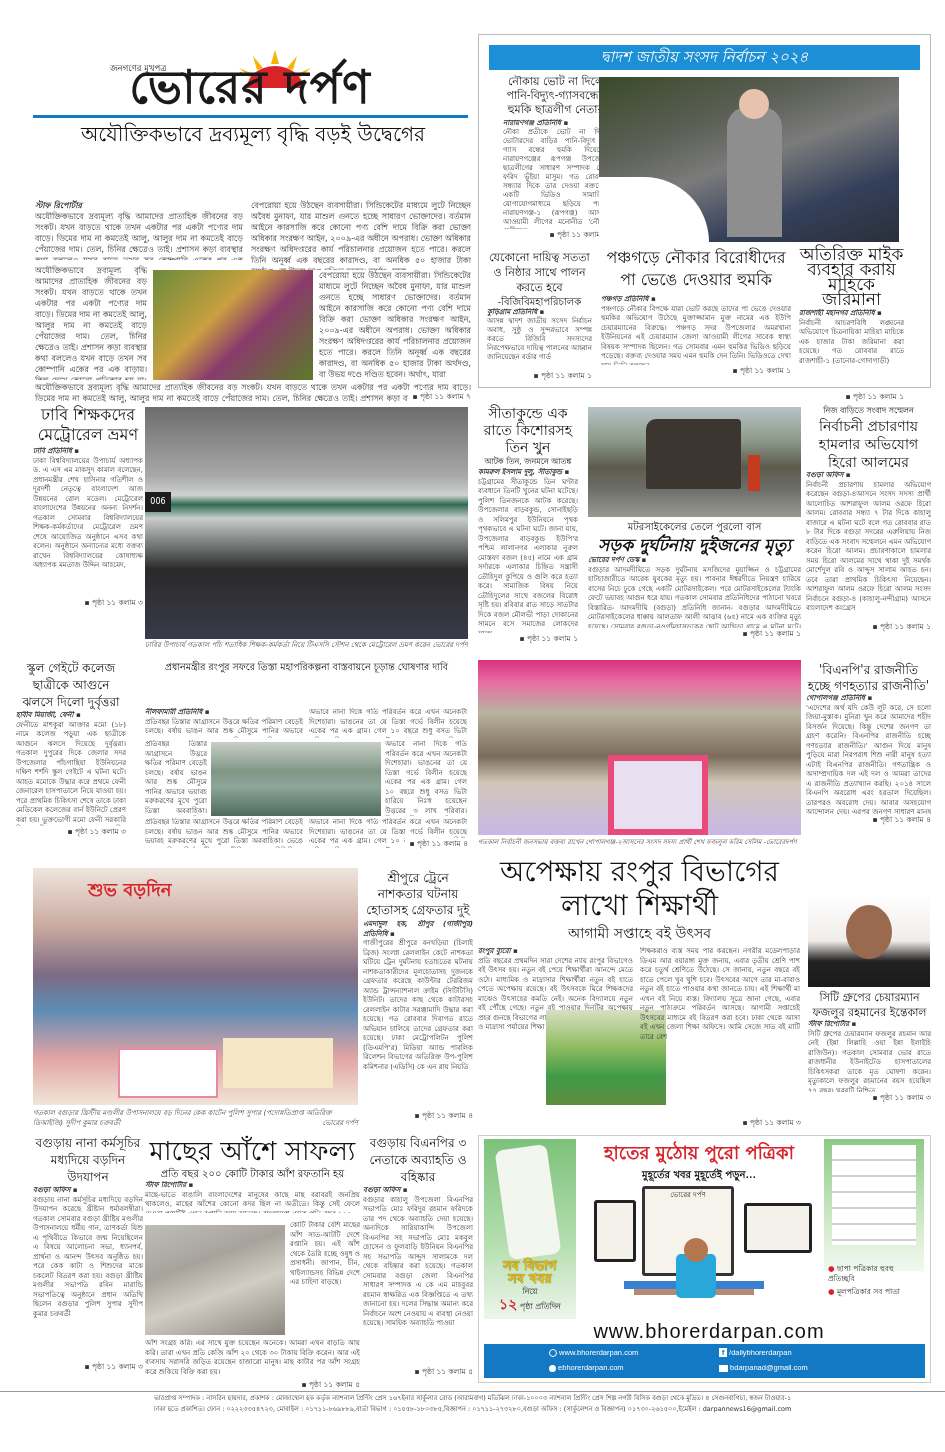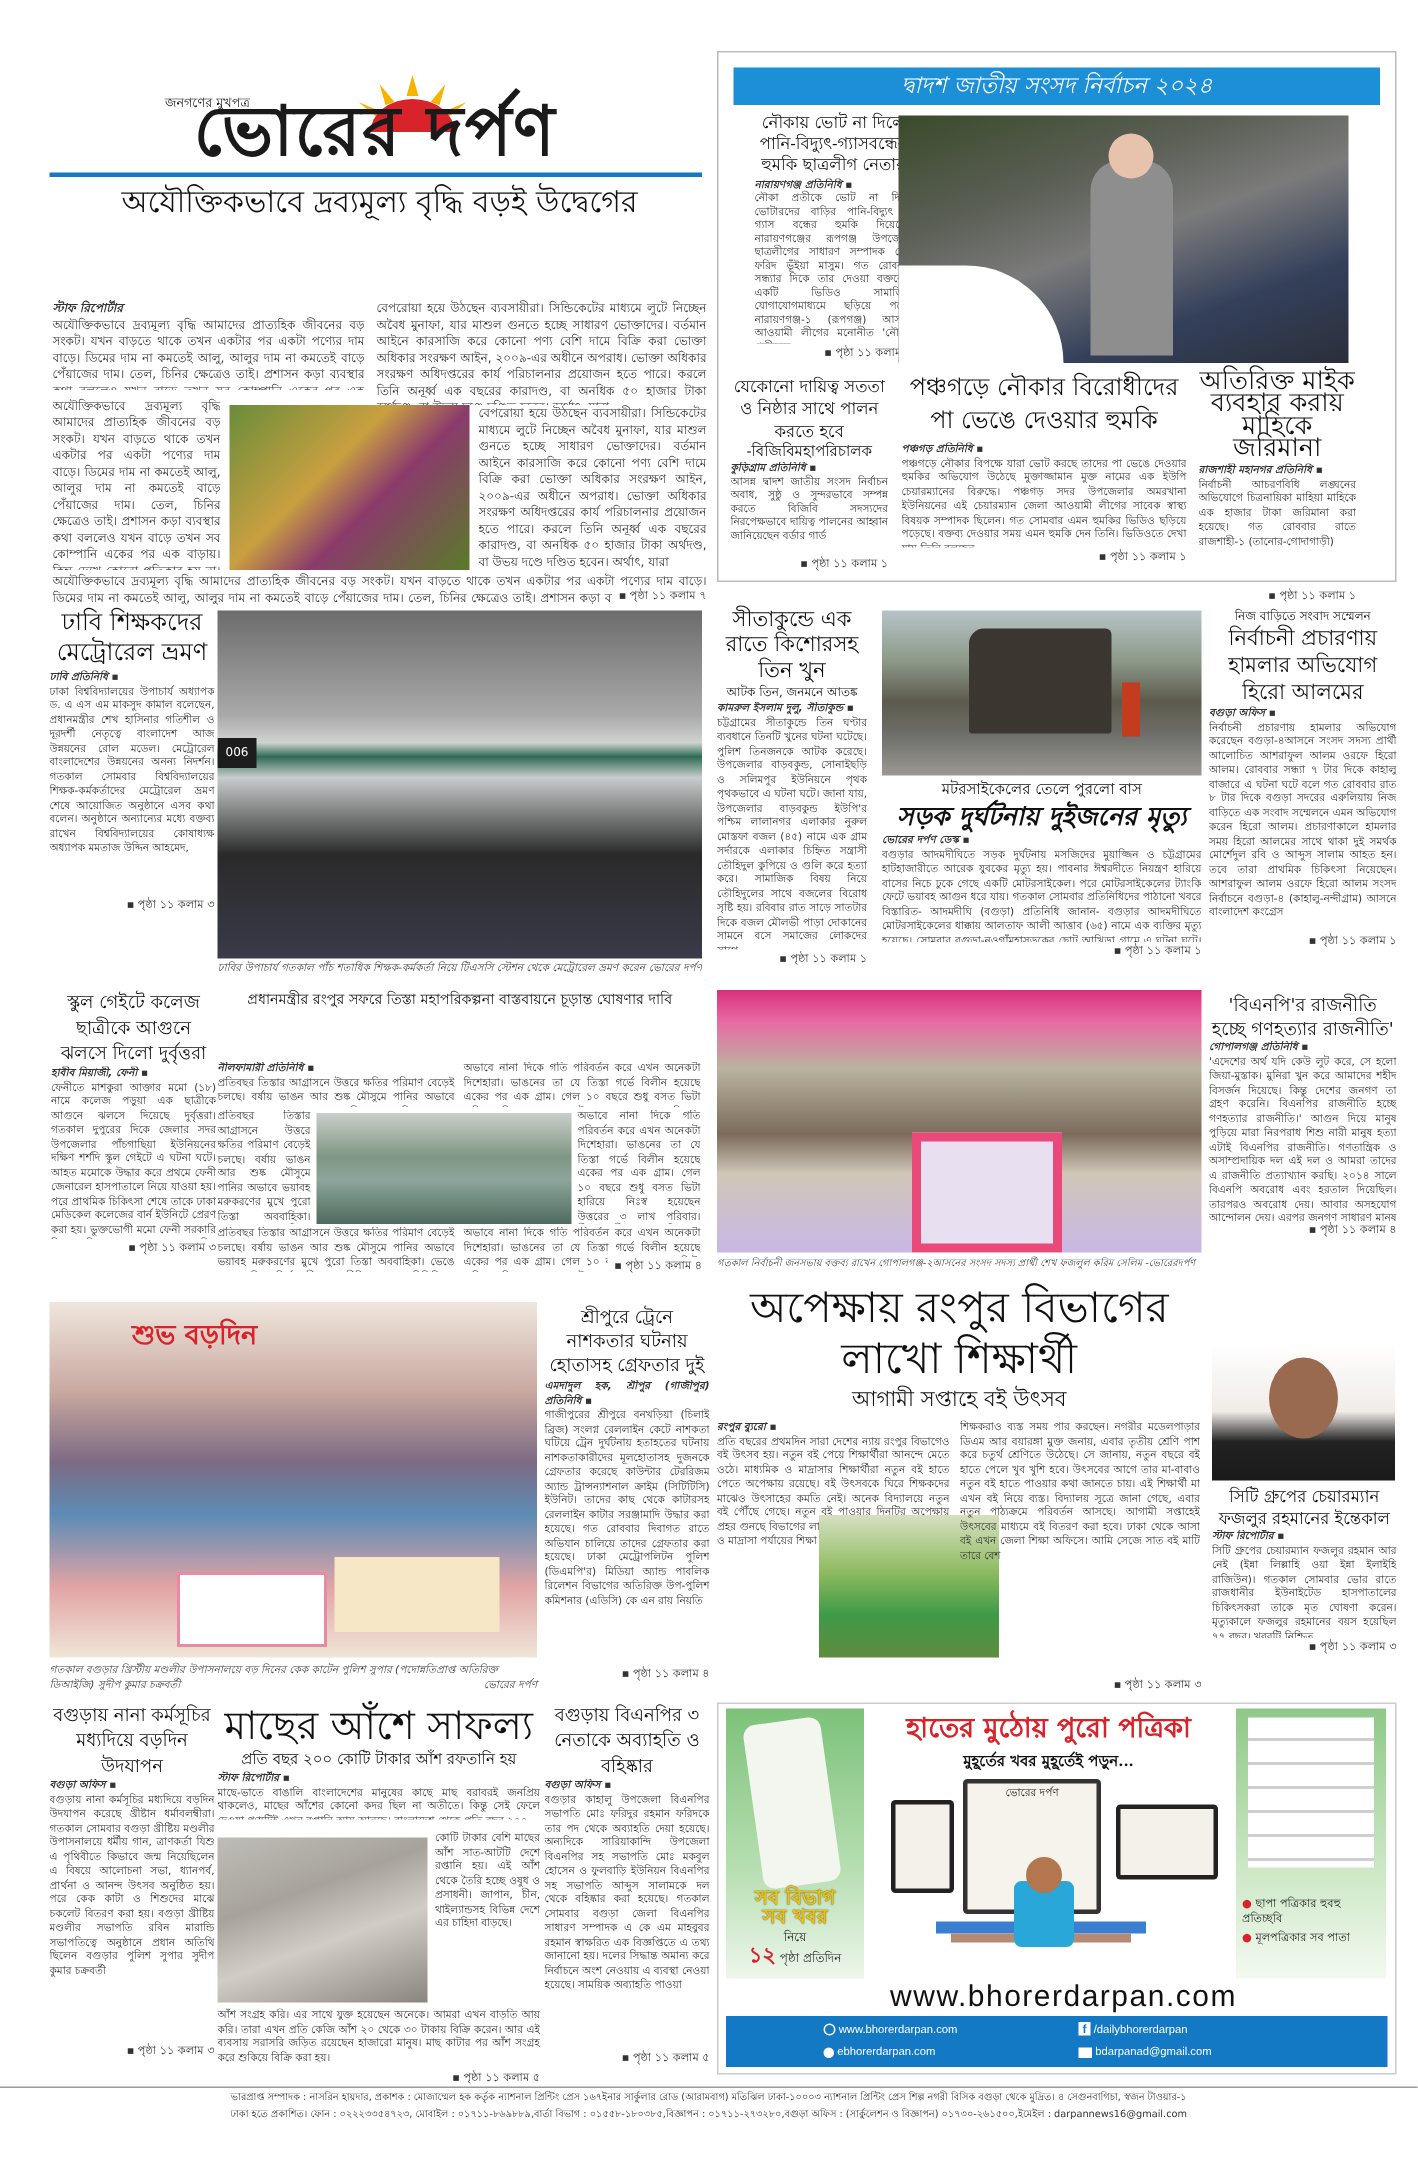--- a/index.html
+++ b/index.html
@@ -137,21 +137,21 @@
 <div class="abs" style="left:806px;top:405px;width:125px;height:240px">
   <div class="hl" style="font-size:8px;line-height:12px">নিজ বাড়িতে সংবাদ সম্মেলন</div>
   <div class="hl" style="font-size:14px;line-height:18px">নির্বাচনী প্রচারণায় হামলার অভিযোগ হিরো আলমের</div>
   <div class="body-text" style="height:150px;font-size:7px;line-height:9.5px">
     <span class="by">বগুড়া অফিস ▪</span>
     <span>নির্বাচনী প্রচারণায় হামলার অভিযোগ করেছেন বগুড়া-৪আসনে সংসদ সদস্য প্রার্থী আলোচিত আশরাফুল আলম ওরফে হিরো আলম। রোববার সন্ধ্যা ৭ টার দিকে কাহালু বাজারে এ ঘটনা ঘটে বলে গত রোববার রাত ৮ টার দিকে বগুড়া সদরের এরুলিয়ায় নিজ বাড়িতে এক সংবাদ সম্মেলনে এমন অভিযোগ করেন হিরো আলম। প্রচারণাকালে হামলার সময় হিরো আলমের সাথে থাকা দুই সমর্থক মোর্শেদুল রবি ও আব্দুস সালাম আহত হন। তবে তারা প্রাথমিক চিকিৎসা নিয়েছেন। আশরাফুল আলম ওরফে হিরো আলম সংসদ নির্বাচনে বগুড়া-৪ (কাহালু-নন্দীগ্রাম) আসনে বাংলাদেশ কংগ্রেস</span>
   </div>
   <span class="more">▪ পৃষ্ঠা ১১ কলাম ১</span>
 </div>
 
-<div class="abs" style="left:34px;top:660px;width:110px;height:185px">
+<div class="abs" style="left:16px;top:660px;width:110px;height:185px">
   <div class="hl" style="font-size:12px;line-height:17px">স্কুল গেইটে কলেজ ছাত্রীকে আগুনে ঝলসে দিলো দুর্বৃত্তরা</div>
   <div class="body-text" style="height:115px;font-size:7px;line-height:9.5px">
     <span class="by">হাবীব মিয়াজী, ফেনী ▪</span>
     <span>ফেনীতে মাশকুরা আক্তার মমো (১৮) নামে কলেজ পড়ুয়া এক ছাত্রীকে আগুনে ঝলসে দিয়েছে দুর্বৃত্তরা। গতকাল দুপুরের দিকে জেলার সদর উপজেলার পাঁচগাছিয়া ইউনিয়নের দক্ষিণ শর্শদি স্কুল গেইটে এ ঘটনা ঘটে। আহত মমোকে উদ্ধার করে প্রথমে ফেনী জেনারেল হাসপাতালে নিয়ে যাওয়া হয়। পরে প্রাথমিক চিকিৎসা শেষে তাকে ঢাকা মেডিকেল কলেজের বার্ন ইউনিটে প্রেরণ করা হয়। ভুক্তভোগী মমো ফেনী সরকারি জিয়া মহিলা কলেজের দ্বাদশ শ্রেণির শিক্ষার্থী। খবর পেয়ে তিনি হাসপাতালে ছুটে এসে ছাত্রীর খোঁজ নেন</span>
   </div>
   <span class="more">▪ পৃষ্ঠা ১১ কলাম ৩</span>
 </div>
 <div class="abs" style="left:145px;top:660px;width:323px;height:190px">
   <div class="hl" style="font-size:9.5px;line-height:14px;white-space:nowrap">প্রধানমন্ত্রীর রংপুর সফরে তিস্তা মহাপরিকল্পনা বাস্তবায়নে চূড়ান্ত ঘোষণার দাবি</div>
   <div class="body-text abs" style="left:0;top:48px;width:158px;height:30px;font-size:7px;line-height:9.5px">
@@ -287,21 +287,21 @@
         <div style="width:100%;height:100%;background:#f6f2ec;font-size:7px;text-align:center;color:#222">ভোরের দর্পণ</div>
       </div>
     <div style="position:absolute;left:150px;top:17px;width:68px;height:50px;background:#222;border-radius:3px;padding:3px">
         <div style="width:100%;height:100%;background:#f4f0ea"></div>
       </div>
     <div style="position:absolute;left:30px;top:95px;width:140px;height:8px;background:#3a7fd0"></div>
     <div style="position:absolute;left:40px;top:103px;width:120px;height:6px;background:#b58a74"></div>
     <div style="position:absolute;left:82px;top:68px;width:40px;height:44px;background:#2aa7d9;border-radius:5px"></div>
     <div style="position:absolute;left:90px;top:52px;width:24px;height:24px;background:#b3764f;border-radius:50%"></div>
   </div>
-  <div class="abs" style="left:345px;top:3px;width:100px;height:180px;background:linear-gradient(180deg,#8ec987 0%,#cde8c6 60%,#f3f9f1 100%)">
+  <div class="abs" style="left:345px;top:3px;width:100px;height:132px;background:linear-gradient(180deg,#8ec987 0%,#cde8c6 60%,#f3f9f1 100%)">
     <div style="position:absolute;left:8px;top:6px;width:84px;height:100px;background:repeating-linear-gradient(180deg,#fff 0 14px,#cfcfcf 14px 16px)"></div>
     <div style="position:absolute;left:4px;top:125px;width:94px;font-size:7.5px;line-height:10px;color:#222">
       <div><span style="color:#d8232a">●</span> <span>ছাপা পত্রিকার হুবহু প্রতিচ্ছবি</span></div>
       <div style="margin-top:3px"><span style="color:#d8232a">●</span> <span>মূলপত্রিকার সব পাতা</span></div>
     </div>
   </div>
   <div class="abs" style="left:60px;top:184px;width:340px;text-align:center;font-family:'Liberation Sans',sans-serif;font-size:20px;color:#111;letter-spacing:1px">www.bhorerdarpan.com</div>
   <div class="abs" style="left:5px;top:208px;width:441px;height:34px;background:#1479c4;color:#fff;font-family:'Liberation Sans',sans-serif;font-size:7.5px">
     <div style="position:absolute;left:65px;top:4px"><span style="display:inline-block;width:8px;height:8px;border:1px solid #fff;border-radius:50%;vertical-align:middle"></span> <span>www.bhorerdarpan.com</span></div>
     <div style="position:absolute;left:235px;top:4px"><span style="display:inline-block;width:8px;height:9px;background:#fff;color:#1479c4;font-weight:bold;font-size:8px;line-height:9px;text-align:center">f</span> <span>/dailybhorerdarpan</span></div>

